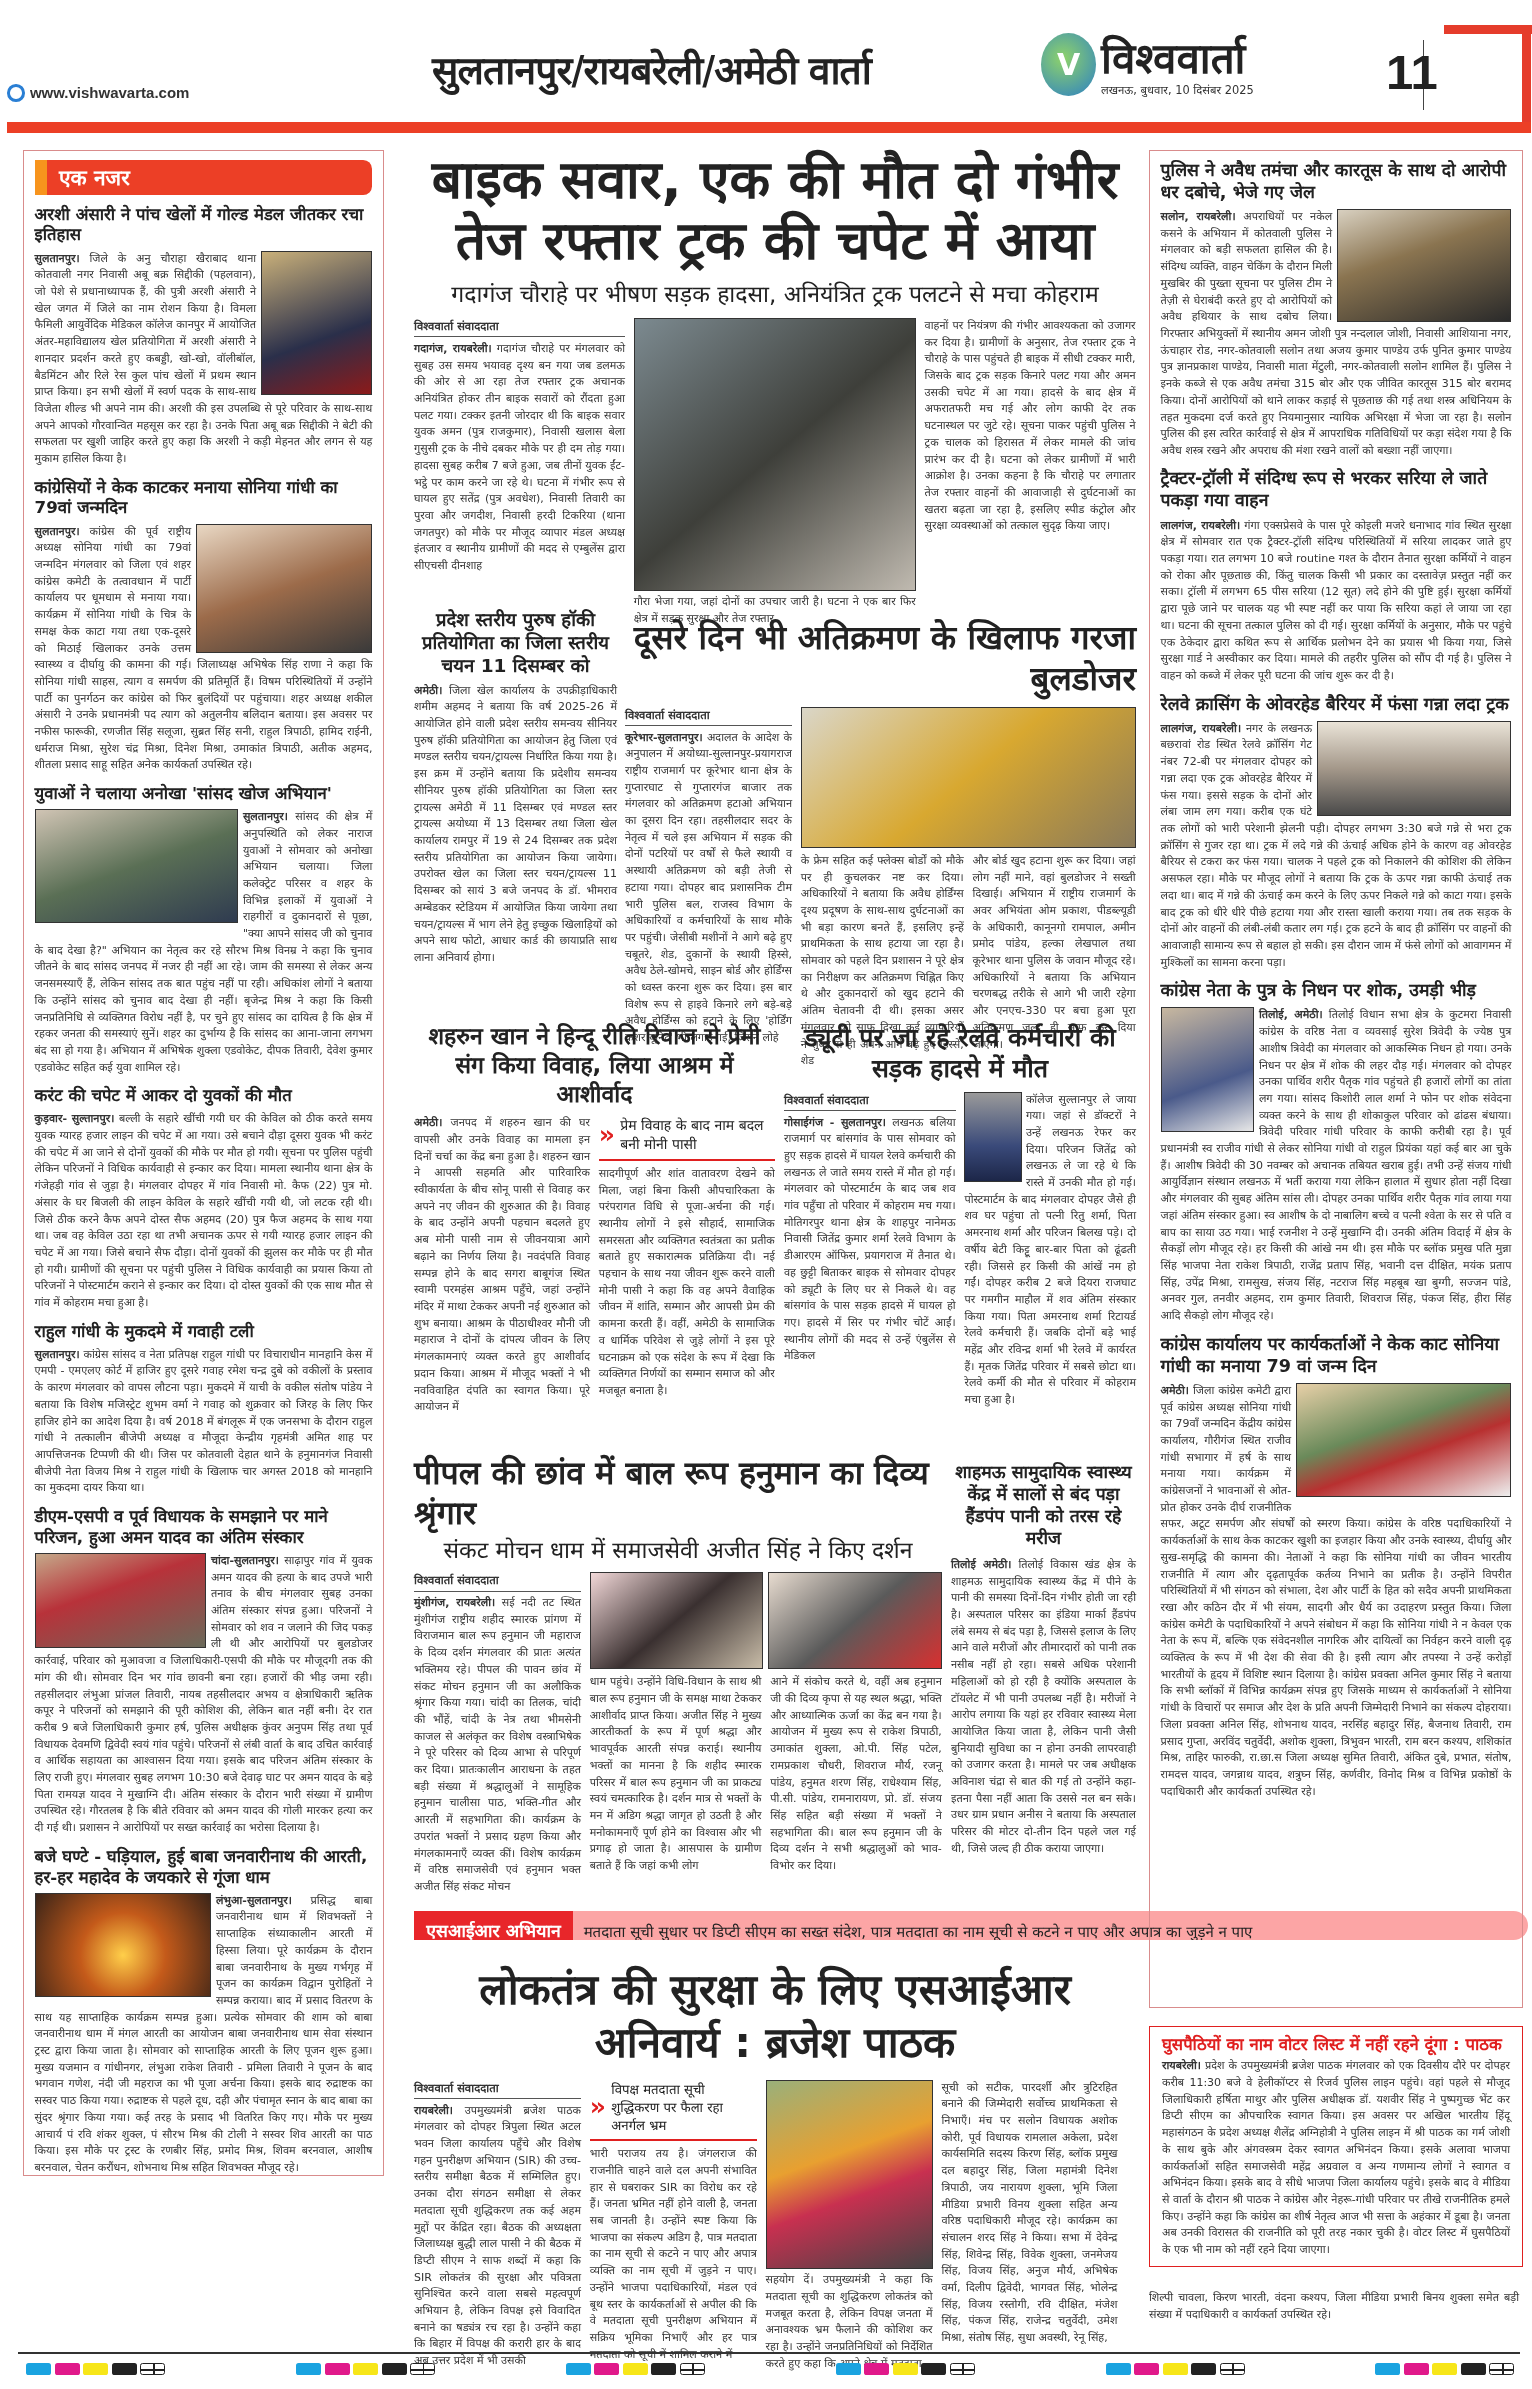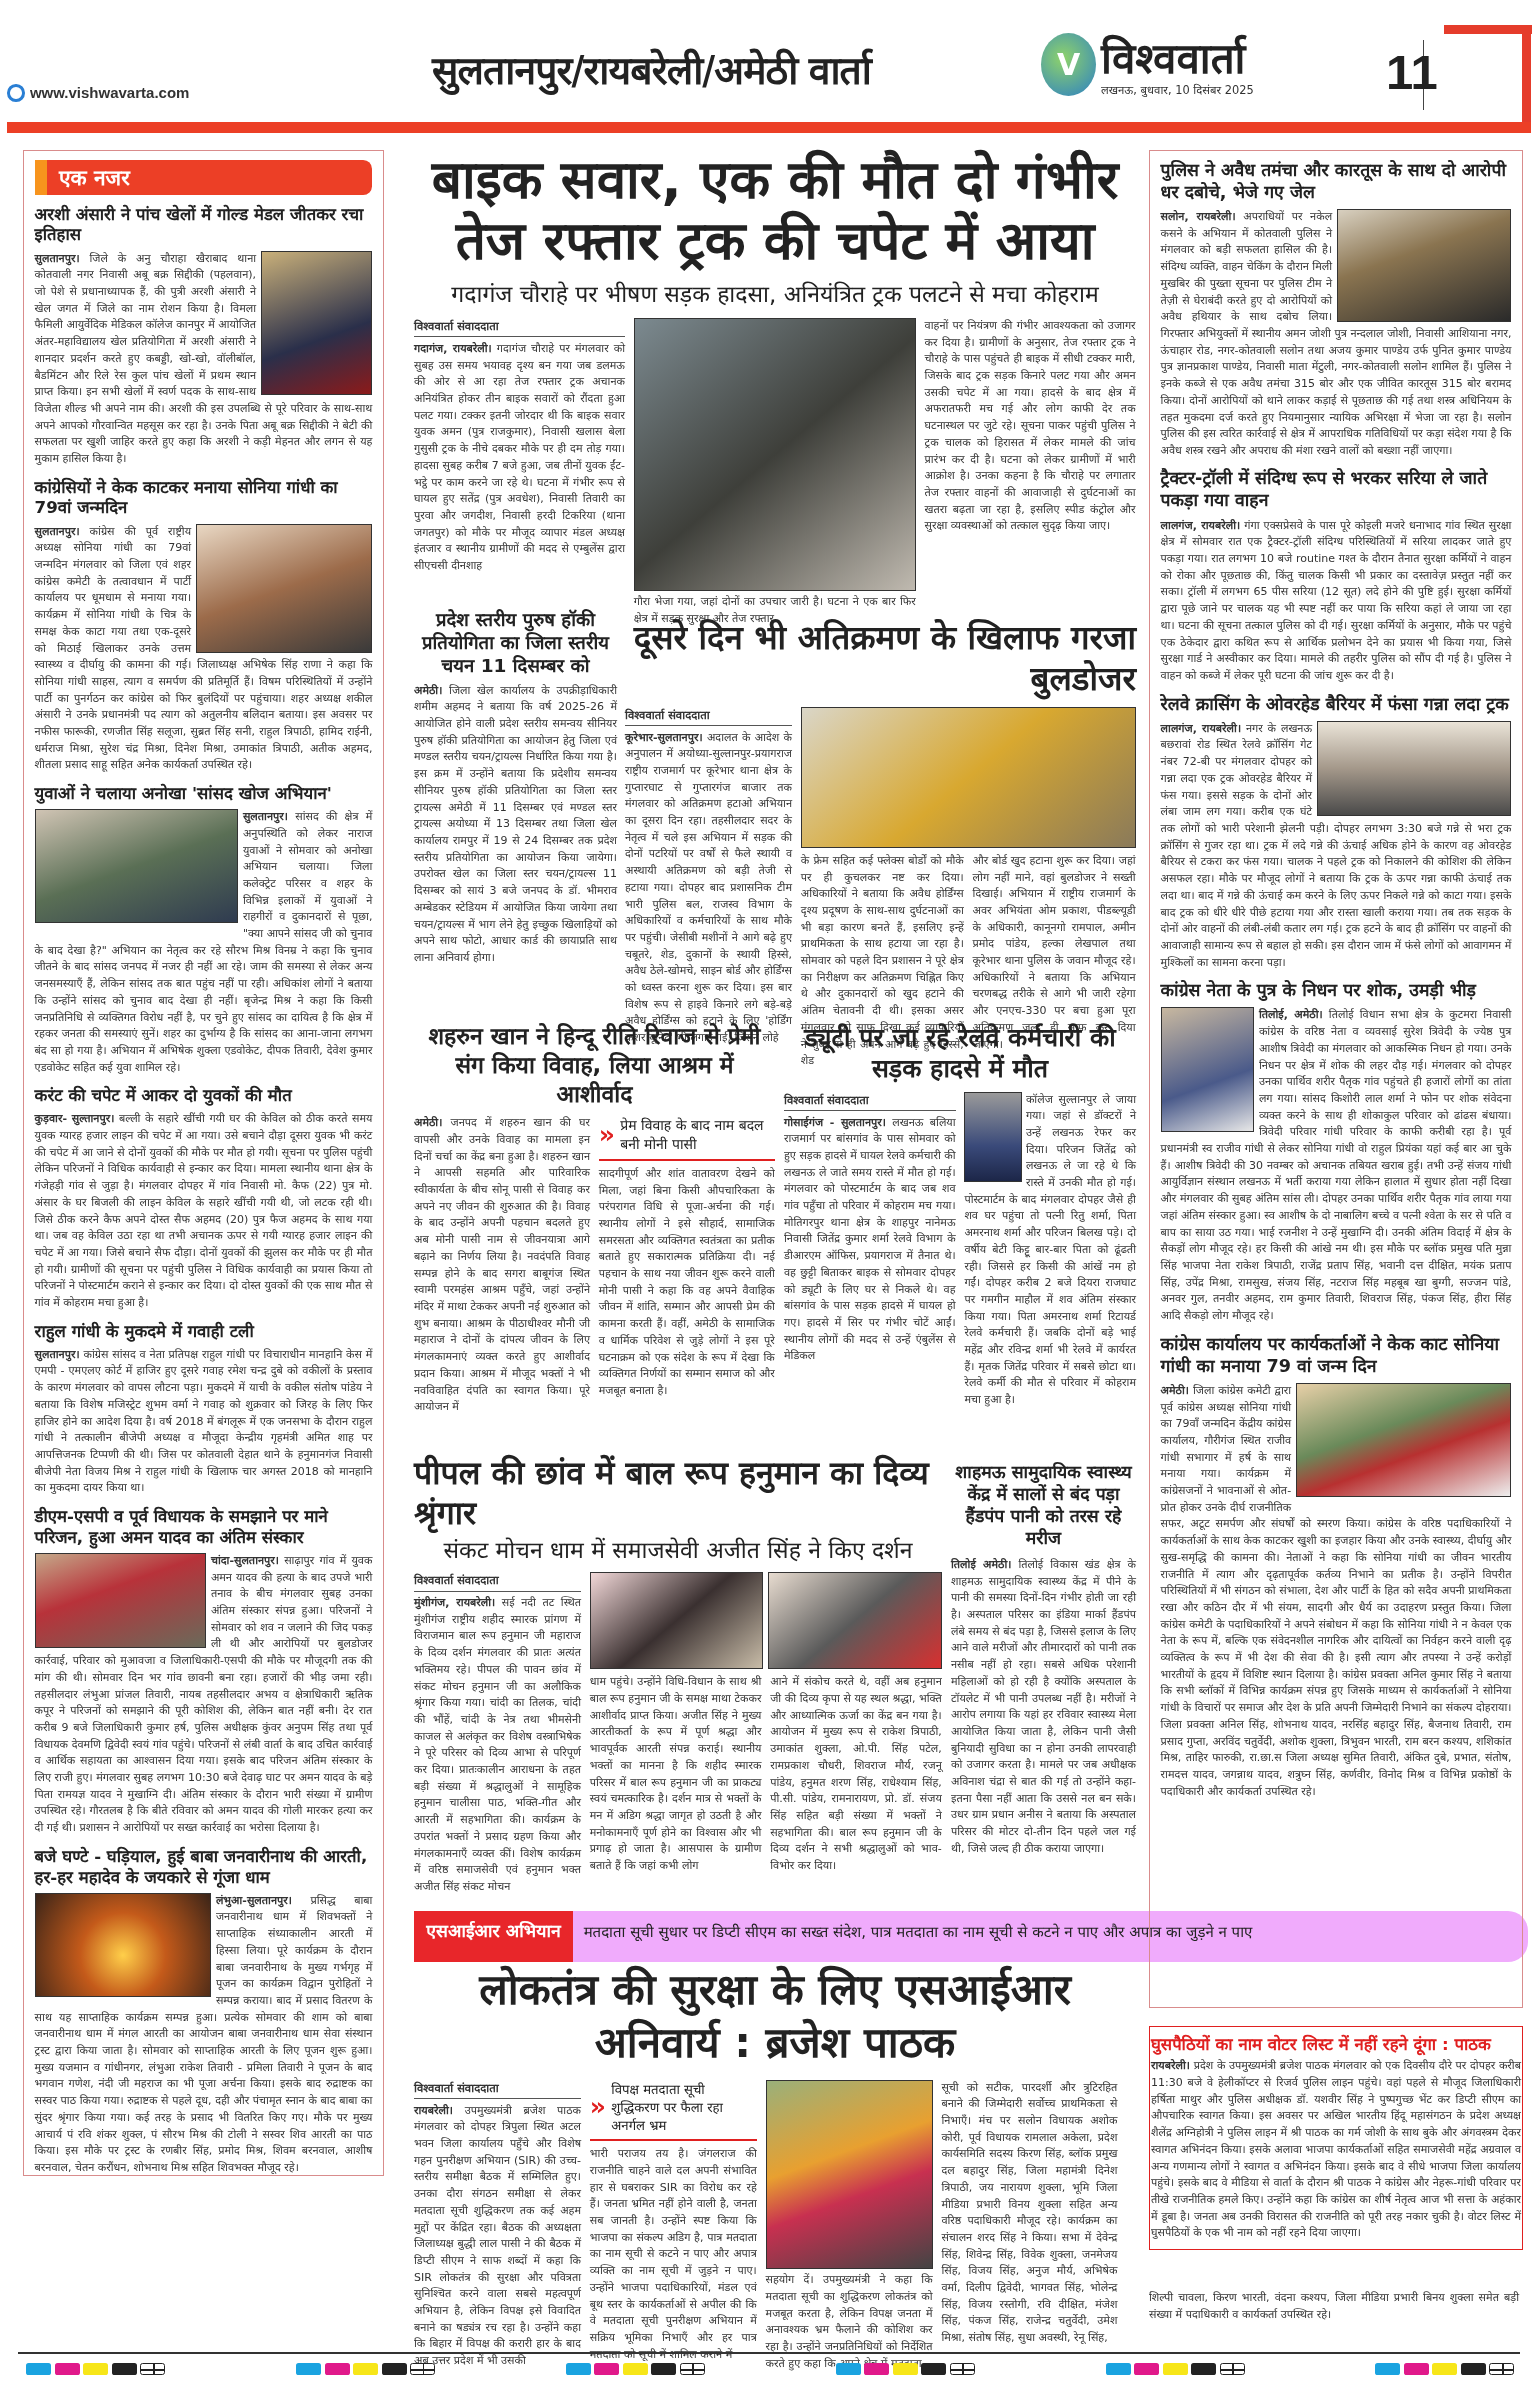--- a/index.html
+++ b/index.html
@@ -178,21 +178,21 @@
       </div>
     </div>
   </div>
 </div>
 
 <div class="abs" style="left:951px;top:1462px;width:185px;">
   <div class="hd" style="font-size:17.6px;text-align:center;margin-bottom:7px;">शाहमऊ सामुदायिक स्वास्थ्य केंद्र में सालों से बंद पड़ा हैंडपंप पानी को तरस रहे मरीज</div>
   <div class="body"><b>तिलोई अमेठी।</b> <span>तिलोई विकास खंड क्षेत्र के शाहमऊ सामुदायिक स्वास्थ्य केंद्र में पीने के पानी की समस्या दिनों-दिन गंभीर होती जा रही है। अस्पताल परिसर का इंडिया मार्का हैंडपंप लंबे समय से बंद पड़ा है, जिससे इलाज के लिए आने वाले मरीजों और तीमारदारों को पानी तक नसीब नहीं हो रहा। सबसे अधिक परेशानी महिलाओं को हो रही है क्योंकि अस्पताल के टॉयलेट में भी पानी उपलब्ध नहीं है। मरीजों ने आरोप लगाया कि यहां हर रविवार स्वास्थ्य मेला आयोजित किया जाता है, लेकिन पानी जैसी बुनियादी सुविधा का न होना उनकी लापरवाही को उजागर करता है। मामले पर जब अधीक्षक अविनाश चंद्रा से बात की गई तो उन्होंने कहा- इतना पैसा नहीं आता कि उससे नल बन सके। उधर ग्राम प्रधान अनीस ने बताया कि अस्पताल परिसर की मोटर दो-तीन दिन पहले जल गई थी, जिसे जल्द ही ठीक कराया जाएगा।</span></div>
 </div>
 
-<div class="abs" style="left:414px;top:1911px;width:1114px;height:51px;display:flex;border-radius:0 20px 20px 0;background:#f0abfc;">
+<div class="abs" style="left:414px;top:1911px;width:1114px;height:29px;display:flex;border-radius:0 20px 20px 0;background:#fca5a5;">
   <div style="background:#e8262a;color:#fff;font-weight:bold;font-size:17.6px;padding:7px 12.3px;white-space:nowrap;">एसआईआर अभियान</div>
   <div style="font-size:15px;padding:9.7px 10.6px;white-space:nowrap;overflow:hidden;">मतदाता सूची सुधार पर डिप्टी सीएम का सख्त संदेश, पात्र मतदाता का नाम सूची से कटने न पाए और अपात्र का जुड़ने न पाए</div>
 </div>
 
 <div class="abs" style="left:414px;top:1964px;width:722px;">
   <div class="hd" style="font-size:42px;text-align:center;margin-bottom:10.6px;">लोकतंत्र की सुरक्षा के लिए एसआईआर अनिवार्य : ब्रजेश पाठक</div>
   <div style="display:flex;gap:8.8px;">
     <div class="body" style="width:167px;">
       <div class="byline">विश्ववार्ता संवाददाता</div>
       <b>रायबरेली।</b> <span>उपमुख्यमंत्री ब्रजेश पाठक मंगलवार को दोपहर त्रिपुला स्थित अटल भवन जिला कार्यालय पहुँचे और विशेष गहन पुनरीक्षण अभियान (SIR) की उच्च-स्तरीय समीक्षा बैठक में सम्मिलित हुए। उनका दौरा संगठन समीक्षा से लेकर मतदाता सूची शुद्धिकरण तक कई अहम मुद्दों पर केंद्रित रहा। बैठक की अध्यक्षता जिलाध्यक्ष बुद्धी लाल पासी ने की बैठक में डिप्टी सीएम ने साफ शब्दों में कहा कि SIR लोकतंत्र की सुरक्षा और पवित्रता सुनिश्चित करने वाला सबसे महत्वपूर्ण अभियान है, लेकिन विपक्ष इसे विवादित बनाने का षड्यंत्र रच रहा है। उन्होंने कहा कि बिहार में विपक्ष की करारी हार के बाद अब उत्तर प्रदेश में भी उसकी</span>
@@ -232,21 +232,21 @@
     <div class="photo" style="float:left;width:93px;height:125px;margin:0 5.3px 3.5px 0;background:linear-gradient(160deg,#c8b8a0,#4a5a8a 60%,#e8e8e8);"></div>
     <div class="body"><b>तिलोई, अमेठी।</b> <span>तिलोई विधान सभा क्षेत्र के कुटमरा निवासी कांग्रेस के वरिष्ठ नेता व व्यवसाई सुरेश त्रिवेदी के ज्येष्ठ पुत्र आशीष त्रिवेदी का मंगलवार को आकस्मिक निधन हो गया। उनके निधन पर क्षेत्र में शोक की लहर दौड़ गई। मंगलवार को दोपहर उनका पार्थिव शरीर पैतृक गांव पहुंचते ही हजारों लोगों का तांता लग गया। सांसद किशोरी लाल शर्मा ने फोन पर शोक संवेदना व्यक्त करने के साथ ही शोकाकुल परिवार को ढांढस बंधाया। त्रिवेदी परिवार गांधी परिवार के काफी करीबी रहा है। पूर्व प्रधानमंत्री स्व राजीव गांधी से लेकर सोनिया गांधी वो राहुल प्रियंका यहां कई बार आ चुके हैं। आशीष त्रिवेदी की 30 नवम्बर को अचानक तबियत खराब हुई। तभी उन्हें संजय गांधी आयुर्विज्ञान संस्थान लखनऊ में भर्ती कराया गया लेकिन हालात में सुधार होता नहीं दिखा और मंगलवार की सुबह अंतिम सांस ली। दोपहर उनका पार्थिव शरीर पैतृक गांव लाया गया जहां अंतिम संस्कार हुआ। स्व आशीष के दो नाबालिग बच्चे व पत्नी श्वेता के सर से पति व बाप का साया उठ गया। भाई रजनीश ने उन्हें मुखाग्नि दी। उनकी अंतिम विदाई में क्षेत्र के सैकड़ों लोग मौजूद रहे। हर किसी की आंखे नम थी। इस मौके पर ब्लॉक प्रमुख पति मुन्ना सिंह भाजपा नेता राकेश त्रिपाठी, राजेंद्र प्रताप सिंह, भवानी दत्त दीक्षित, मयंक प्रताप सिंह, उपेंद्र मिश्रा, रामसुख, संजय सिंह, नटराज सिंह महबूब खा बुग्गी, सज्जन पांडे, अनवर गुल, तनवीर अहमद, राम कुमार तिवारी, शिवराज सिंह, पंकज सिंह, हीरा सिंह आदि सैकड़ो लोग मौजूद रहे।</span></div>
   </div>
   <div style="clear:both;margin-top:8.8px;">
     <div class="hd" style="font-size:17.6px;margin-bottom:5.3px;">कांग्रेस कार्यालय पर कार्यकर्ताओं ने केक काट सोनिया गांधी का मनाया 79 वां जन्म दिन</div>
     <div class="photo" style="float:right;width:215px;height:114px;margin:0 0 3.5px 5.3px;background:linear-gradient(160deg,#e8d0a8,#6a8a5a 40%,#b83030 60%,#eee);"></div>
     <div class="body"><b>अमेठी।</b> <span>जिला कांग्रेस कमेटी द्वारा पूर्व कांग्रेस अध्यक्ष सोनिया गांधी का 79वाँ जन्मदिन केंद्रीय कांग्रेस कार्यालय, गौरीगंज स्थित राजीव गांधी सभागार में हर्ष के साथ मनाया गया। कार्यक्रम में कांग्रेसजनों ने भावनाओं से ओत-प्रोत होकर उनके दीर्घ राजनीतिक सफर, अटूट समर्पण और संघर्षों को स्मरण किया। कांग्रेस के वरिष्ठ पदाधिकारियों ने कार्यकर्ताओं के साथ केक काटकर खुशी का इजहार किया और उनके स्वास्थ्य, दीर्घायु और सुख-समृद्धि की कामना की। नेताओं ने कहा कि सोनिया गांधी का जीवन भारतीय राजनीति में त्याग और दृढ़तापूर्वक कर्तव्य निभाने का प्रतीक है। उन्होंने विपरीत परिस्थितियों में भी संगठन को संभाला, देश और पार्टी के हित को सदैव अपनी प्राथमिकता रखा और कठिन दौर में भी संयम, सादगी और धैर्य का उदाहरण प्रस्तुत किया। जिला कांग्रेस कमेटी के पदाधिकारियों ने अपने संबोधन में कहा कि सोनिया गांधी ने न केवल एक नेता के रूप में, बल्कि एक संवेदनशील नागरिक और दायित्वों का निर्वहन करने वाली दृढ़ व्यक्तित्व के रूप में भी देश की सेवा की है। इसी त्याग और तपस्या ने उन्हें करोड़ों भारतीयों के हृदय में विशिष्ट स्थान दिलाया है। कांग्रेस प्रवक्ता अनिल कुमार सिंह ने बताया कि सभी ब्लॉकों में विभिन्न कार्यक्रम संपन्न हुए जिसके माध्यम से कार्यकर्ताओं ने सोनिया गांधी के विचारों पर समाज और देश के प्रति अपनी जिम्मेदारी निभाने का संकल्प दोहराया। जिला प्रवक्ता अनिल सिंह, शोभनाथ यादव, नरसिंह बहादुर सिंह, बैजनाथ तिवारी, राम प्रसाद गुप्ता, अरविंद चतुर्वेदी, अशोक शुक्ला, त्रिभुवन भारती, राम बरन कश्यप, शशिकांत मिश्र, ताहिर फारुकी, रा.छा.स जिला अध्यक्ष सुमित तिवारी, अंकित दुबे, प्रभात, संतोष, रामदत्त यादव, जगन्नाथ यादव, शत्रुघ्न सिंह, कर्णवीर, विनोद मिश्र व विभिन्न प्रकोष्ठों के पदाधिकारी और कार्यकर्ता उपस्थित रहे।</span></div>
   </div>
 </div>
 
-<div class="abs" style="left:1149px;top:2026px;width:374px;border:1.8px solid #e02020;padding:7px 1px;">
+<div class="abs" style="left:1149px;top:2026px;width:374px;border:1.8px solid #e02020;padding:7px 12px;">
   <div class="hd redhd" style="font-size:16.7px;margin-bottom:3.5px;">घुसपैठियों का नाम वोटर लिस्ट में नहीं रहने दूंगा : पाठक</div>
   <div class="body"><b>रायबरेली।</b> <span>प्रदेश के उपमुख्यमंत्री ब्रजेश पाठक मंगलवार को एक दिवसीय दौरे पर दोपहर करीब 11:30 बजे वे हेलीकॉप्टर से रिजर्व पुलिस लाइन पहुंचे। वहां पहले से मौजूद जिलाधिकारी हर्षिता माथुर और पुलिस अधीक्षक डॉ. यशवीर सिंह ने पुष्पगुच्छ भेंट कर डिप्टी सीएम का औपचारिक स्वागत किया। इस अवसर पर अखिल भारतीय हिंदू महासंगठन के प्रदेश अध्यक्ष शैलेंद्र अग्निहोत्री ने पुलिस लाइन में श्री पाठक का गर्म जोशी के साथ बुके और अंगवस्त्रम देकर स्वागत अभिनंदन किया। इसके अलावा भाजपा कार्यकर्ताओं सहित समाजसेवी महेंद्र अग्रवाल व अन्य गणमान्य लोगों ने स्वागत व अभिनंदन किया। इसके बाद वे सीधे भाजपा जिला कार्यालय पहुंचे। इसके बाद वे मीडिया से वार्ता के दौरान श्री पाठक ने कांग्रेस और नेहरू-गांधी परिवार पर तीखे राजनीतिक हमले किए। उन्होंने कहा कि कांग्रेस का शीर्ष नेतृत्व आज भी सत्ता के अहंकार में डूबा है। जनता अब उनकी विरासत की राजनीति को पूरी तरह नकार चुकी है। वोटर लिस्ट में घुसपैठियों के एक भी नाम को नहीं रहने दिया जाएगा।</span></div>
 </div>
 
 <div class="abs body" style="left:1149px;top:2290px;width:370px;">शिल्पी चावला, किरण भारती, वंदना कश्यप, जिला मीडिया प्रभारी बिनय शुक्ला समेत बड़ी संख्या में पदाधिकारी व कार्यकर्ता उपस्थित रहे।</div>
 
 <div class="abs sep" style="left:17.6px;top:2352px;width:1502px;height:1.8px;"></div>
 <div class="abs" style="left:26.4px;top:2363px;width:1488px;display:flex;justify-content:space-between;">
   <div class="cmyk">
       <span style="background:#1aa3e0"></span>

